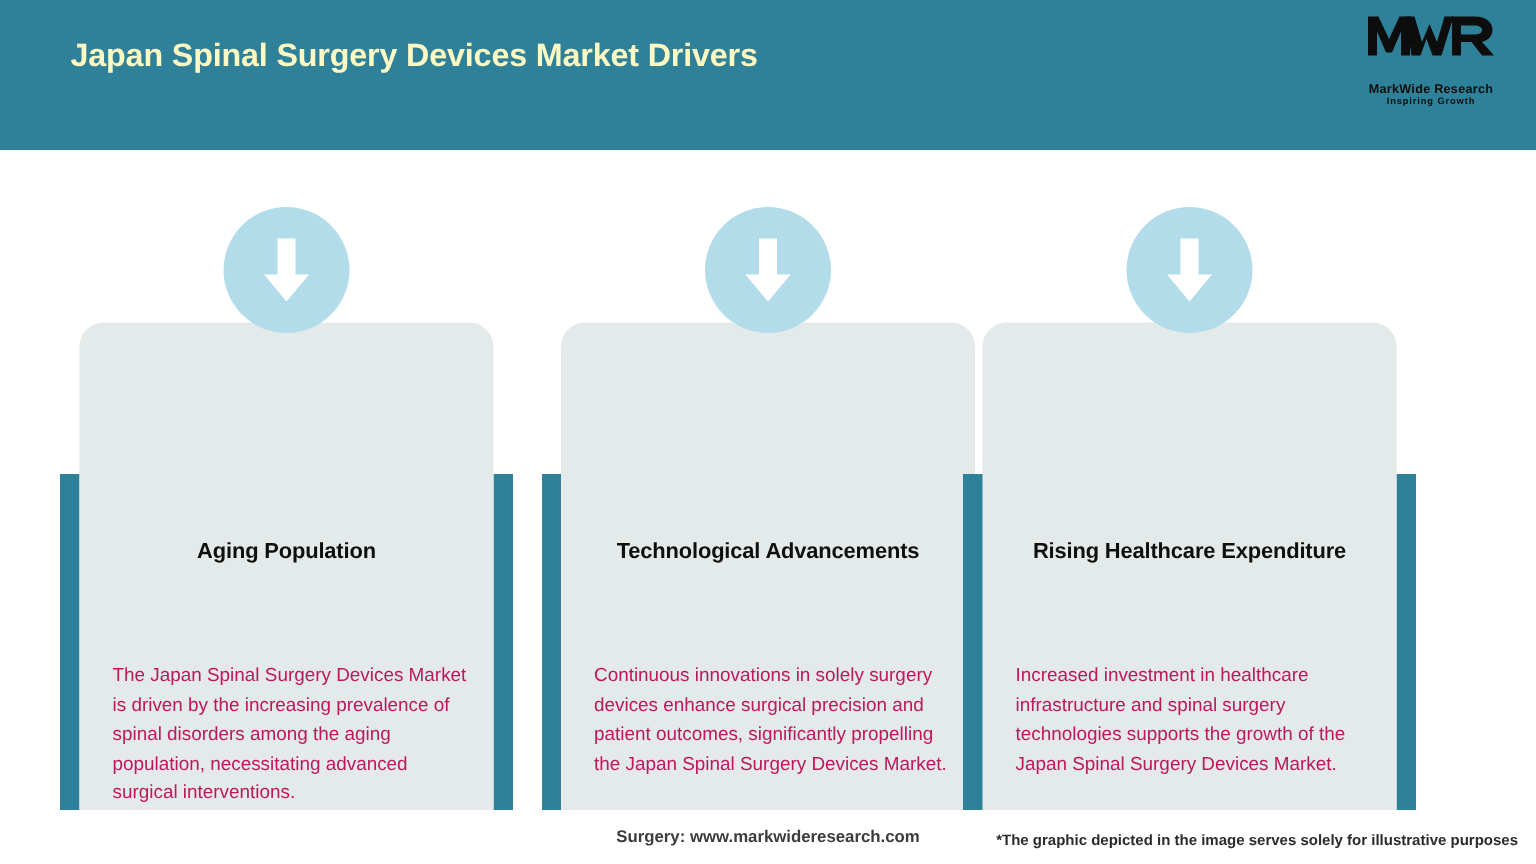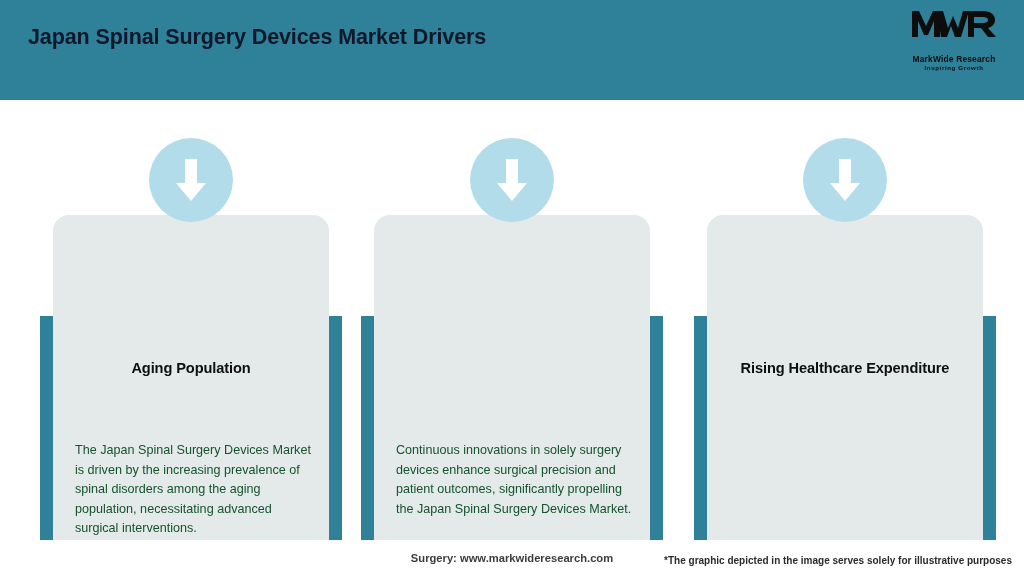--- a/index.html
+++ b/index.html
@@ -19,25 +19,25 @@
   .header {
     position: absolute;
     left: 0;
     top: 0;
     width: 1024px;
     height: 100px;
     background: #2E8198;
   }
   .header-title {
     position: absolute;
-    left: 28px;
+    left: 47px;
     top: 25px;
     font-size: 21.5px;
     font-weight: bold;
-    color: #0f172a;
+    color: #fef9c3;
     letter-spacing: -0.1px;
     white-space: nowrap;
   }
 
   
   .logo {
     position: absolute;
     right: 14px;
     top: 8px;
     width: 112px;
@@ -73,21 +73,21 @@
     height: 440px;
   }
   .card-wrap {
     position: absolute;
     top: 38px;
     width: 302px;
     height: 406px;
   }
   .card-wrap.c1 { left: 40px; }
   .card-wrap.c2 { left: 361px; }
-  .card-wrap.c3 { left: 694px; text-decoration: underline; }
+  .card-wrap.c3 { left: 642px; text-decoration: underline; }
 
   
   .card-frame {
     position: absolute;
     left: 0;
     top: 178px;
     width: 302px;
     height: 266px;
     border-left: 13px solid #2E8198;
     border-right: 13px solid #2E8198;
@@ -136,21 +136,21 @@
     line-height: 21px;
     letter-spacing: -0.1px;
   }
 
   .card-body {
     position: absolute;
     left: 22px;
     right: 16px;
     top: 226px;
     font-size: 12.6px;
-    color: #14532d;
+    color: #be185d;
     line-height: 19.5px;
     text-align: left;
   }
 
   
   .footer {
     position: absolute;
     left: 0;
     top: 540px;
     width: 1024px;
@@ -210,33 +210,35 @@
     <div class="icon-circle">
       <svg width="34" height="46" viewBox="0 0 34 46">
         <path d="M11 2 L23 2 L23 26 L32 26 L17 44 L2 26 L11 26 Z" fill="#ffffff"></path>
       </svg>
     </div>
   </div>
 
   <div class="card-wrap c2">
     <div class="card-frame"></div>
     <div class="card">
+      <div class="card-title">Technological Advancements</div>
       <div class="card-body">Continuous innovations in solely surgery devices enhance surgical precision and patient outcomes, significantly propelling the Japan Spinal Surgery Devices Market.</div>
     </div>
     <div class="icon-circle">
       <svg width="34" height="46" viewBox="0 0 34 46">
         <path d="M11 2 L23 2 L23 26 L32 26 L17 44 L2 26 L11 26 Z" fill="#ffffff"></path>
       </svg>
     </div>
   </div>
 
   <div class="card-wrap c3">
     <div class="card-frame"></div>
     <div class="card">
       <div class="card-title">Rising Healthcare Expenditure</div>
+      <div class="card-body">Increased investment in healthcare infrastructure and spinal surgery technologies supports the growth of the Japan Spinal Surgery Devices Market.</div>
     </div>
     <div class="icon-circle">
       <svg width="34" height="46" viewBox="0 0 34 46">
         <path d="M11 2 L23 2 L23 26 L32 26 L17 44 L2 26 L11 26 Z" fill="#ffffff"></path>
       </svg>
     </div>
   </div>
 
 </div>
 

